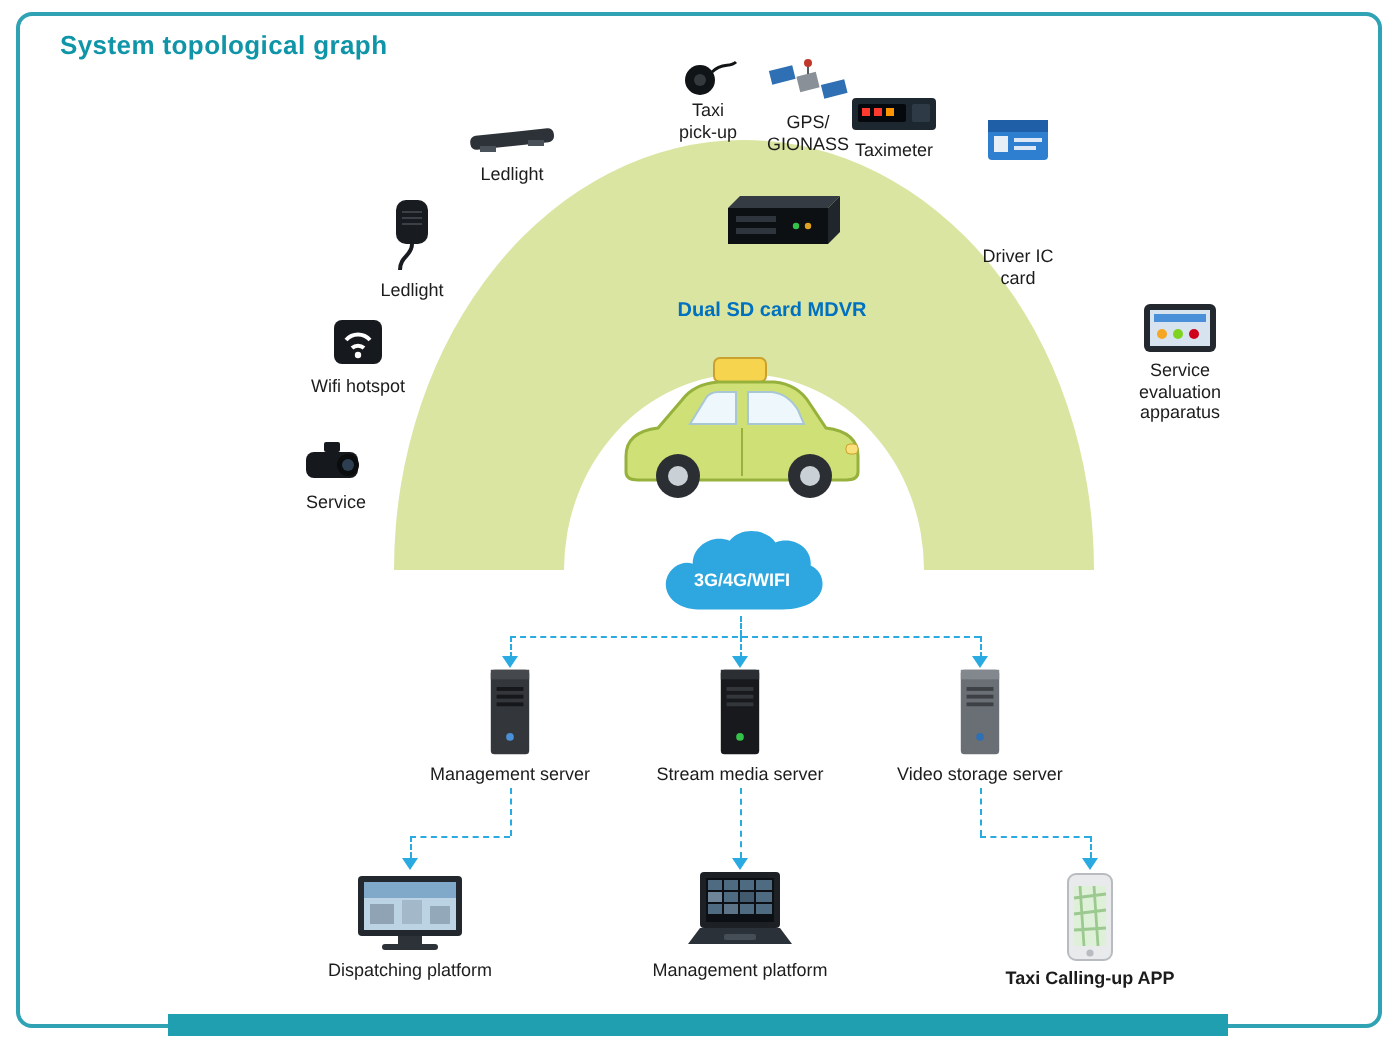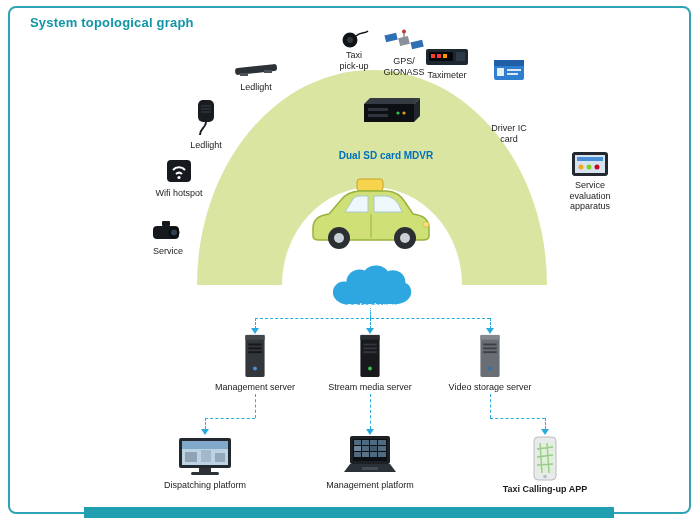--- a/index.html
+++ b/index.html
@@ -42,21 +42,21 @@
   .n-server-1 { left: 200px; top: 332px; width: 110px; }
   .n-server-2 { left: 315px; top: 332px; width: 110px; }
   .n-server-3 { left: 435px; top: 332px; width: 110px; }
 
   .n-plat-1 { left: 145px; top: 436px; width: 120px; text-align: center; }
   .n-plat-2 { left: 310px; top: 434px; width: 120px; text-align: right; }
   .n-plat-3 { left: 485px; top: 436px; width: 120px; font-weight: bold; }
 
   .cloud-box { position: absolute; left: 327px; top: 262px; width: 88px; height: 52px; z-index: 6; }
   .cloud-box svg { display: block; }
-  .cloud-label { position: absolute; left: 0; top: 40px; width: 100%; text-align: center;
+  .cloud-label { position: absolute; left: 0; top: 23px; width: 100%; text-align: center;
                  font-size: 9px; font-weight: bold; color: #ffffff; }
 
   .dash-v { position: absolute; width: 0; border-left: 1px dashed #29abe2; z-index: 3; }
   .dash-h { position: absolute; height: 0; border-top: 1px dashed #29abe2; z-index: 3; }
   .arrow-down { position: absolute; width: 0; height: 0; z-index: 3;
                 border-left: 4px solid transparent; border-right: 4px solid transparent;
                 border-top: 6px solid #29abe2; transform: translateX(-4px); }
 
   .bottom-bar { position: absolute; left: 84px; top: 507px; width: 530px; height: 11px;
                 background: #1f9fb0; z-index: 10; }

